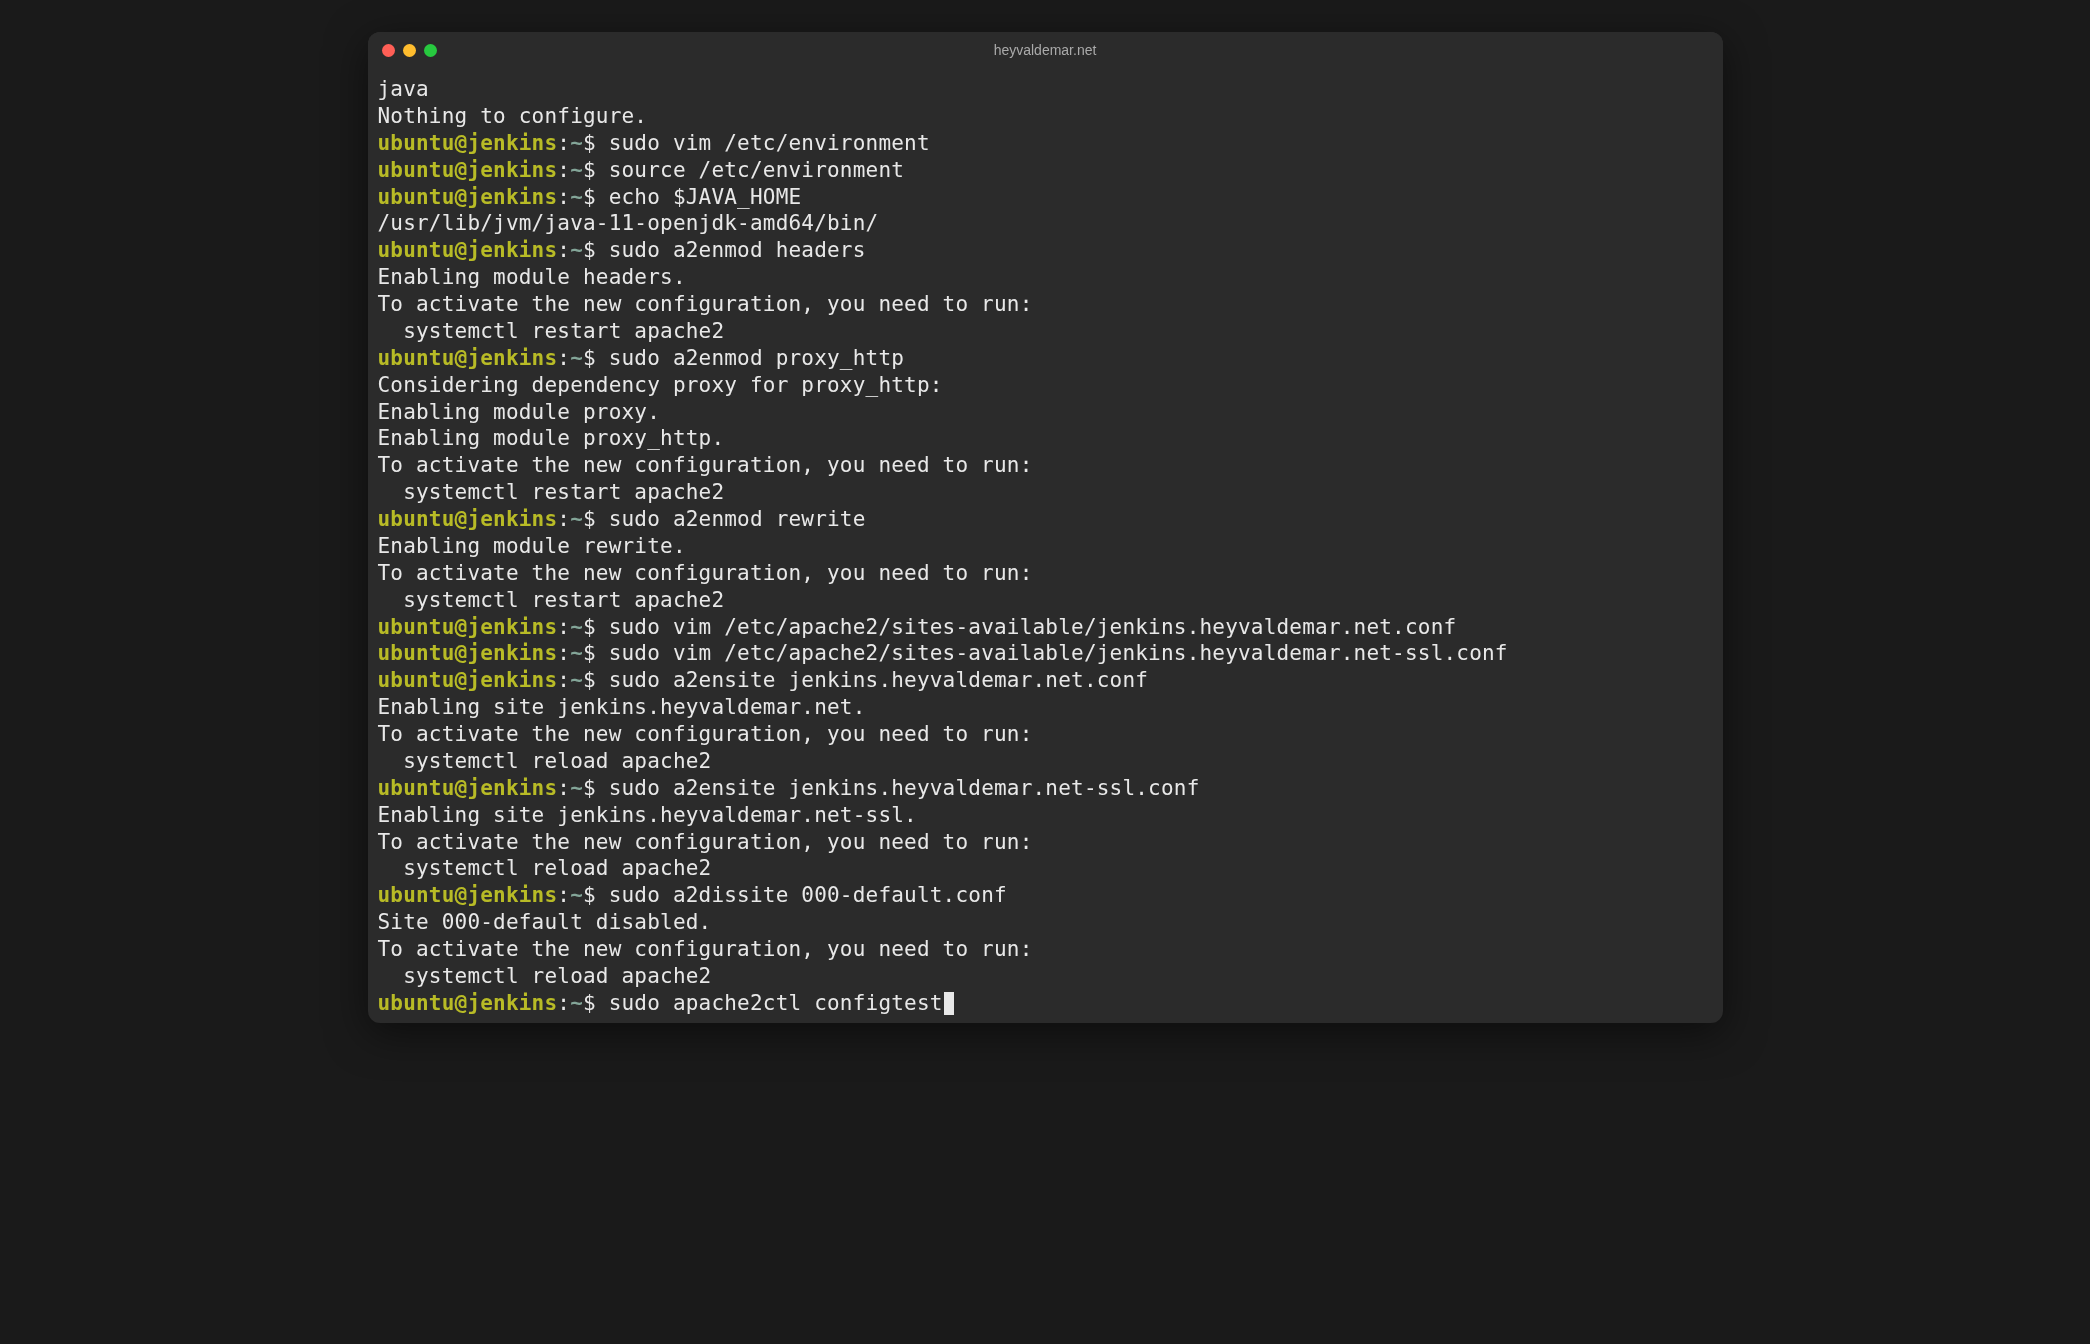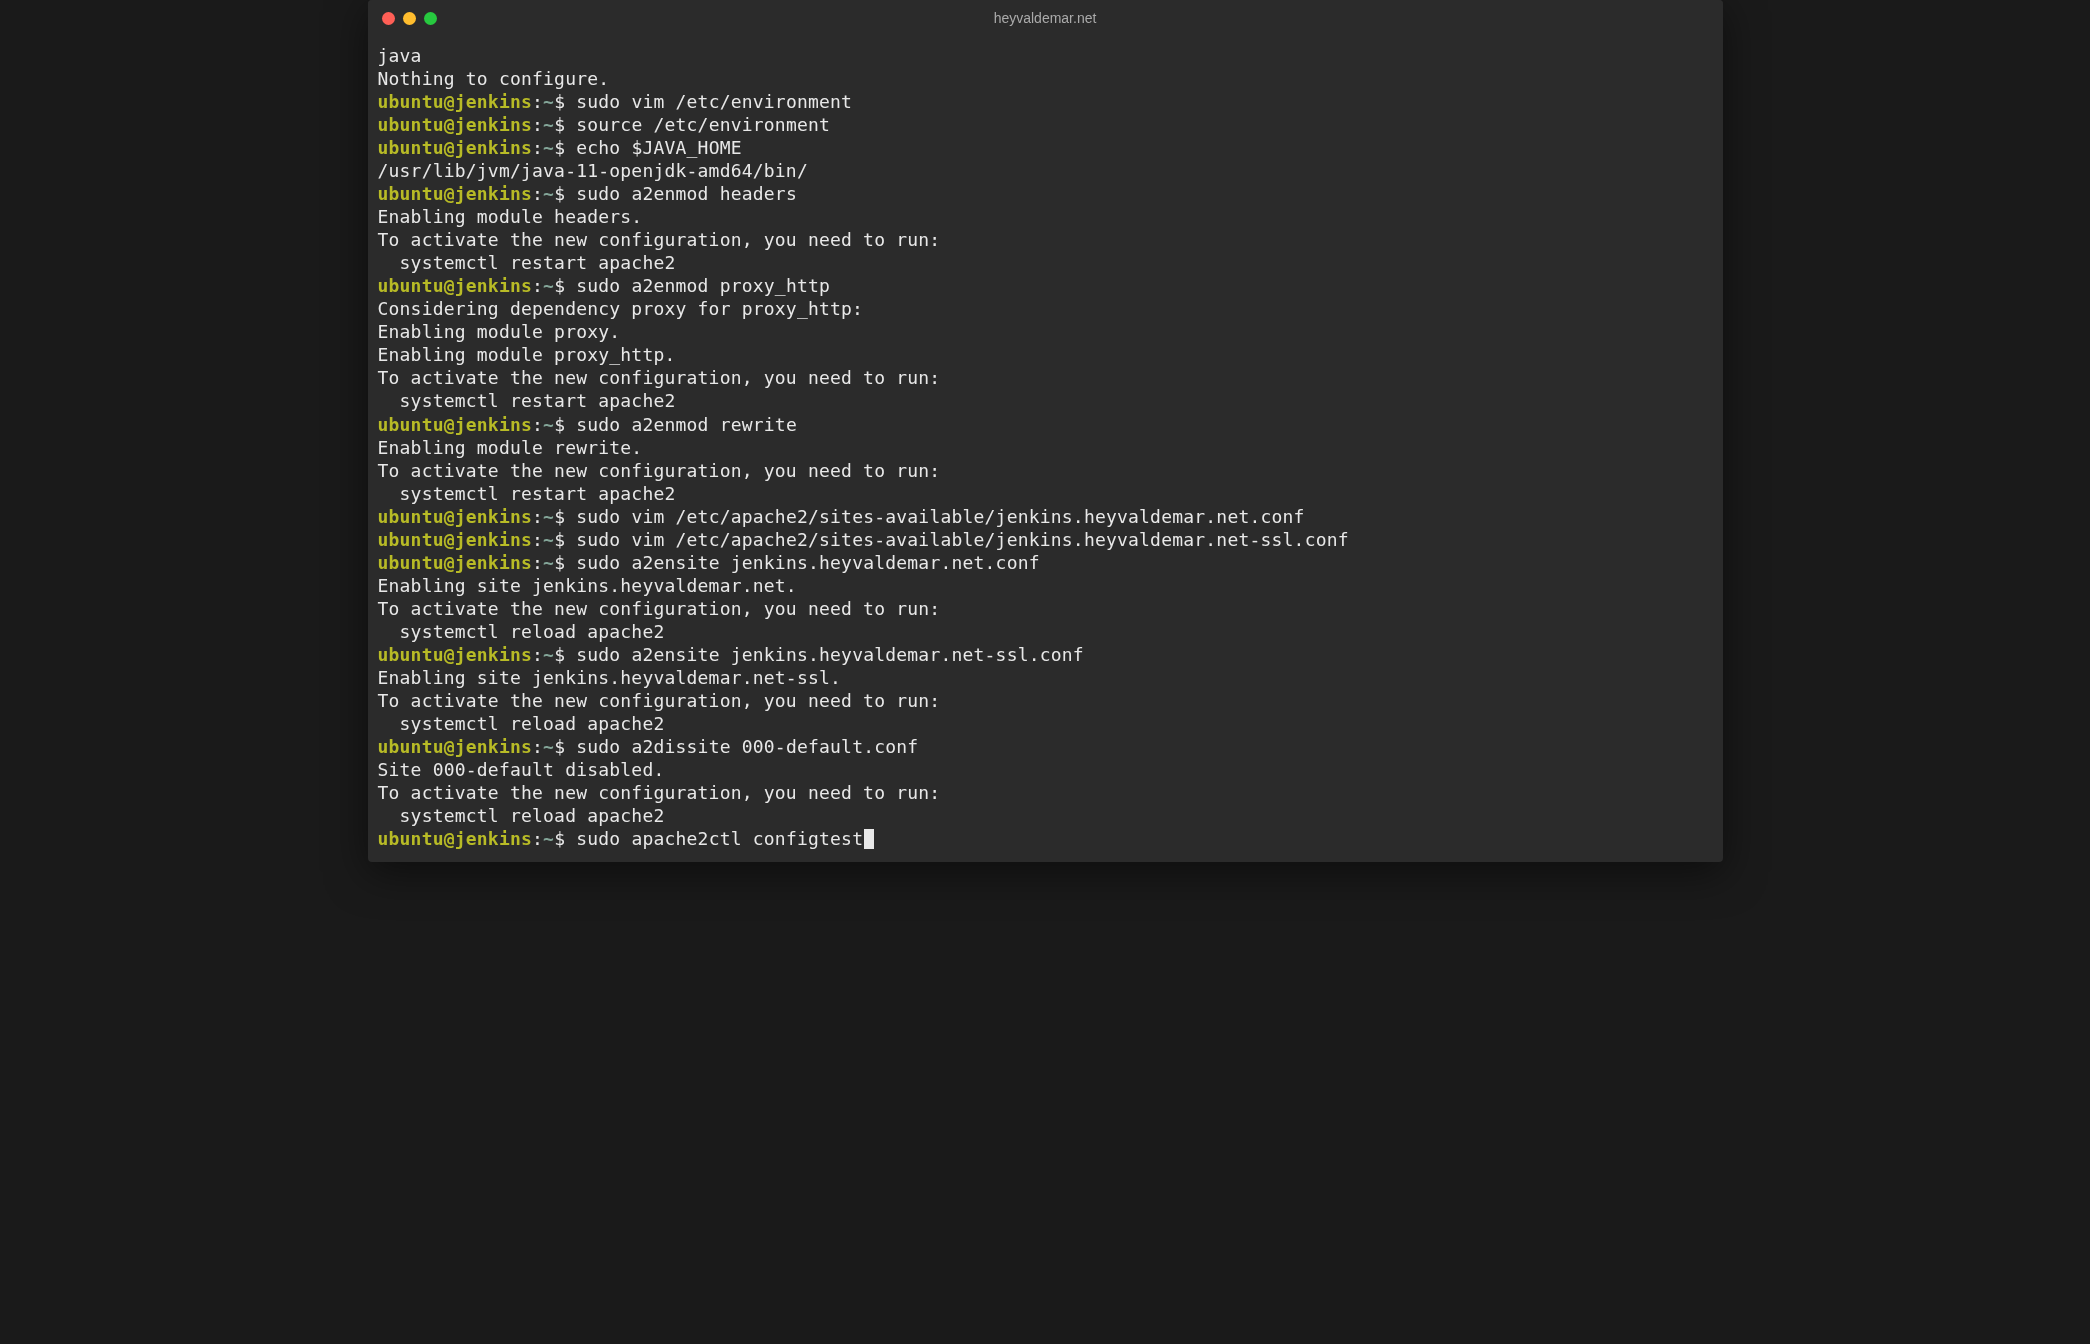--- a/index.html
+++ b/index.html
@@ -12,23 +12,24 @@
       font-family: 'Menlo', 'Monaco', 'Consolas', monospace;
       display: flex;
       justify-content: center;
       align-items: flex-start;
       min-height: 100vh;
       padding: 0;
     }
     .terminal-window {
       width: 1355px;
       background: #2b2b2b;
-      border-radius: 4px;
+      border-radius: 12px;
       overflow: hidden;
       box-shadow: 0 10px 40px rgba(0,0,0,0.5);
+      margin-top: 32px;
     }
     .titlebar {
       height: 36px;
       background: #2b2b2b;
       display: flex;
       align-items: center;
       padding: 0 14px;
       position: relative;
     }
     .traffic-lights {
@@ -46,22 +47,22 @@
     .title-text {
       position: absolute;
       left: 50%;
       transform: translateX(-50%);
       color: #aaa;
       font-size: 14px;
       font-weight: 500;
       font-family: -apple-system, BlinkMacSystemFont, sans-serif;
     }
     .terminal-body {
-      padding: 8px 10px 12px 10px;
-      font-size: 18px;
+      padding: 8px 10px 6px 10px;
+      font-size: 21px;
       line-height: 1.28;
       color: #e8e8e8;
       white-space: pre;
       letter-spacing: 0.2px;
     }
     .line {
       min-height: 1.28em;
     }
     .user-host {
       color: #b8bb26;

